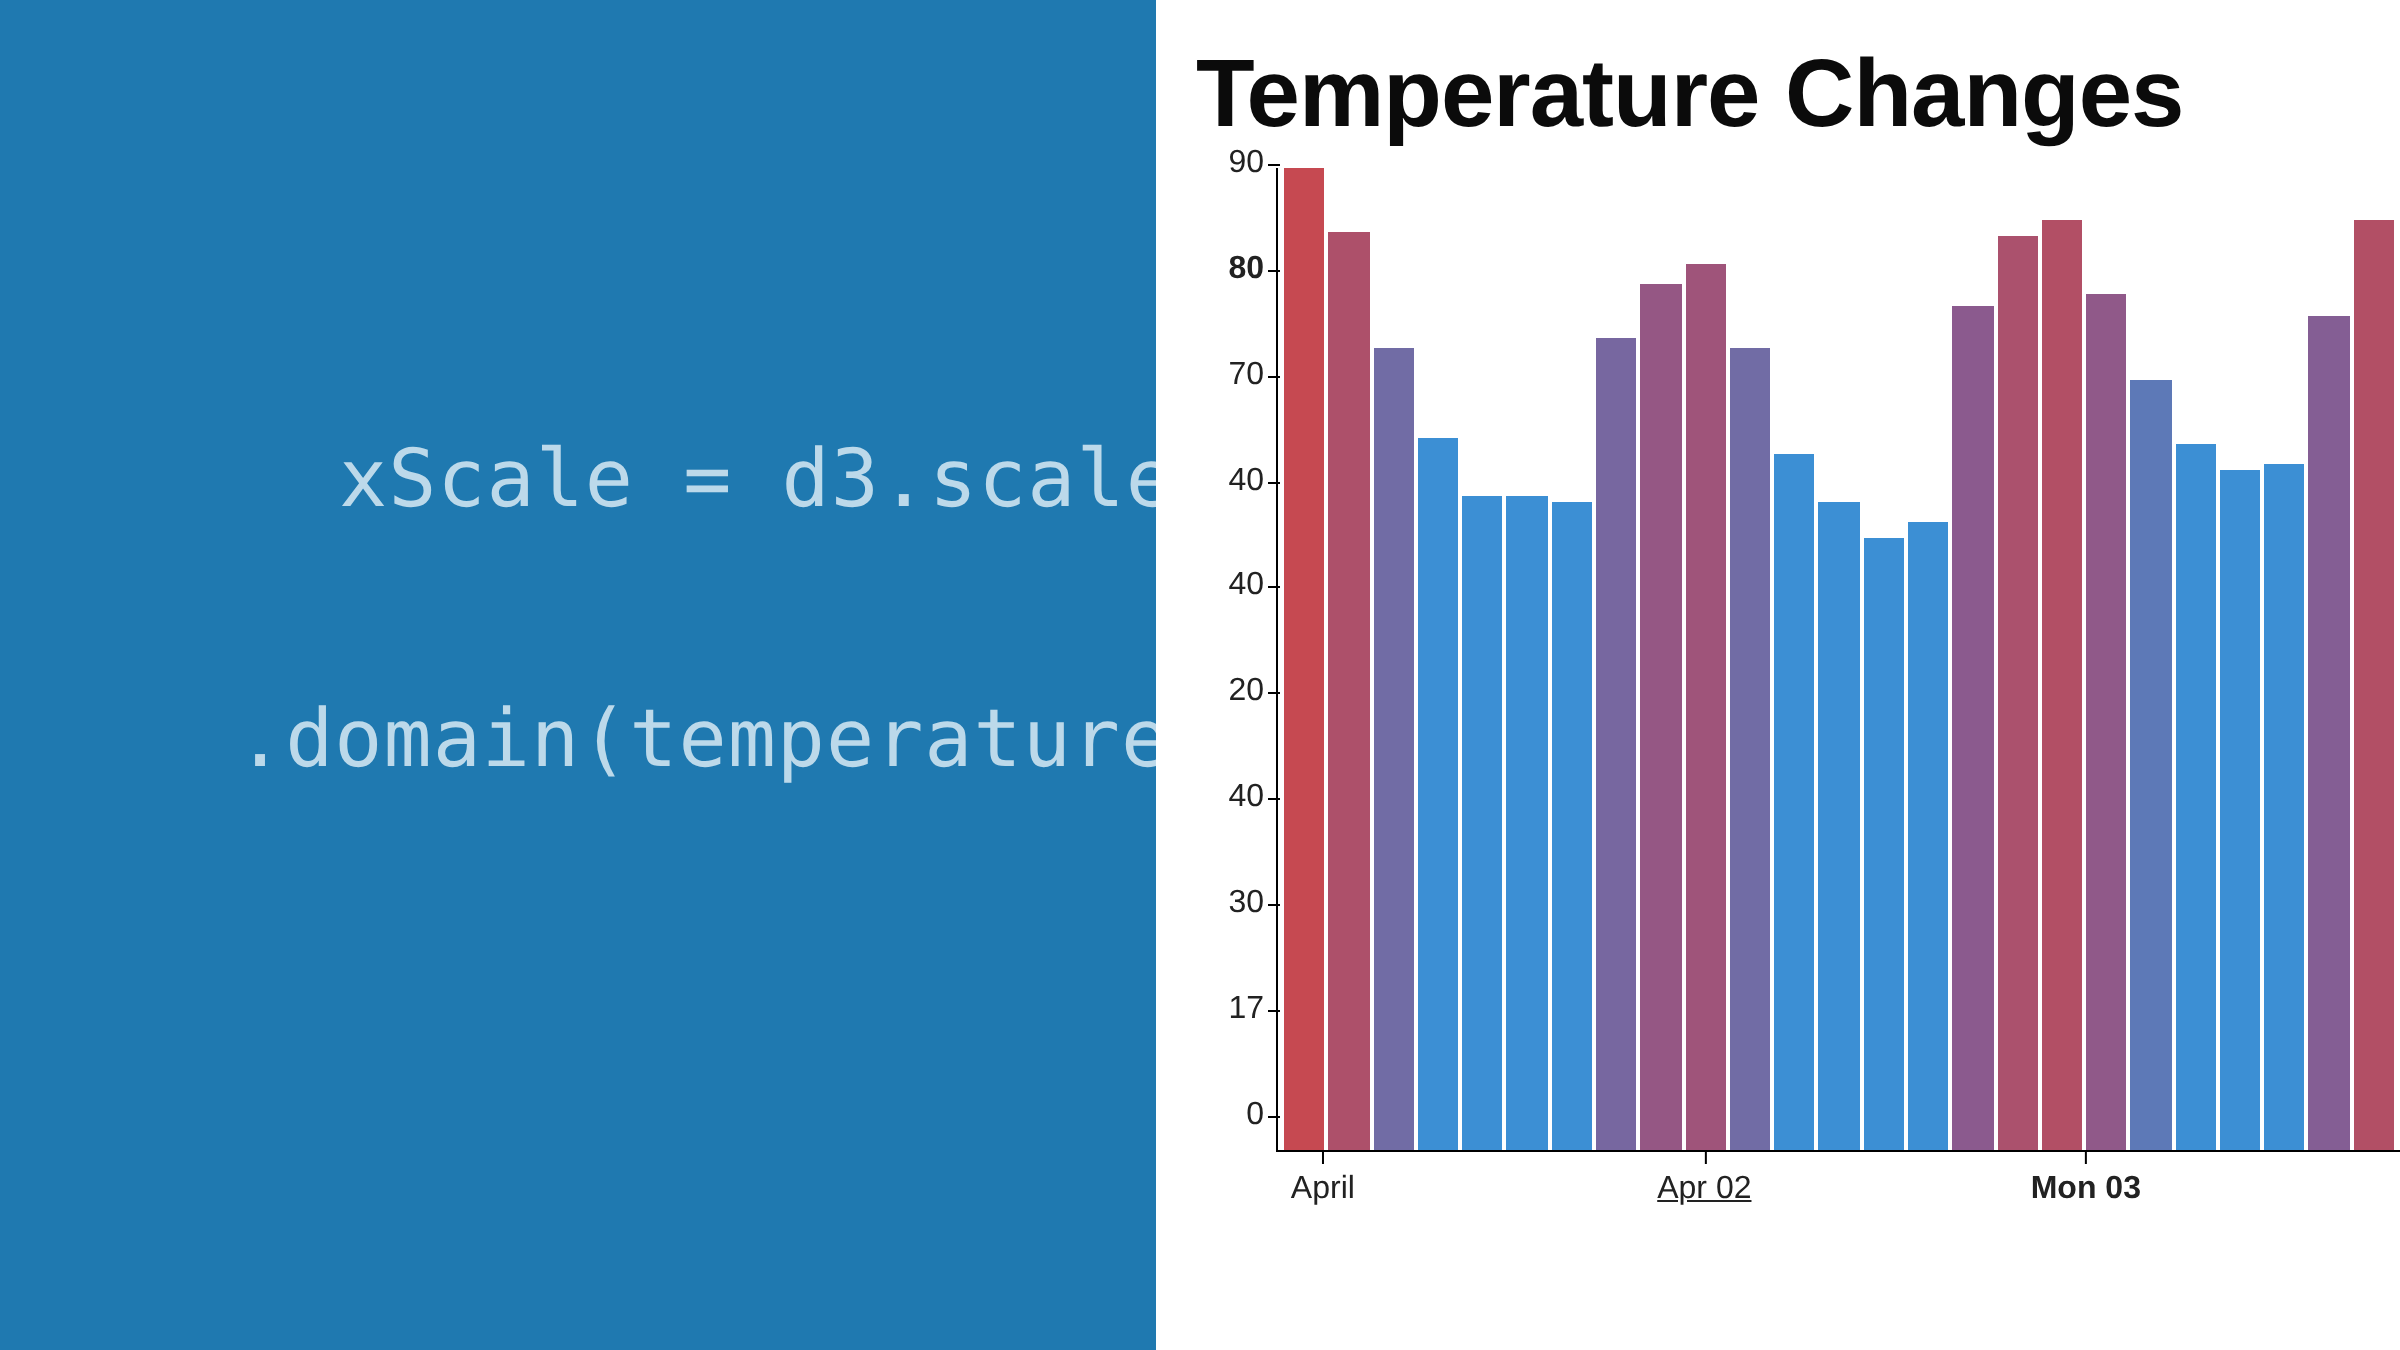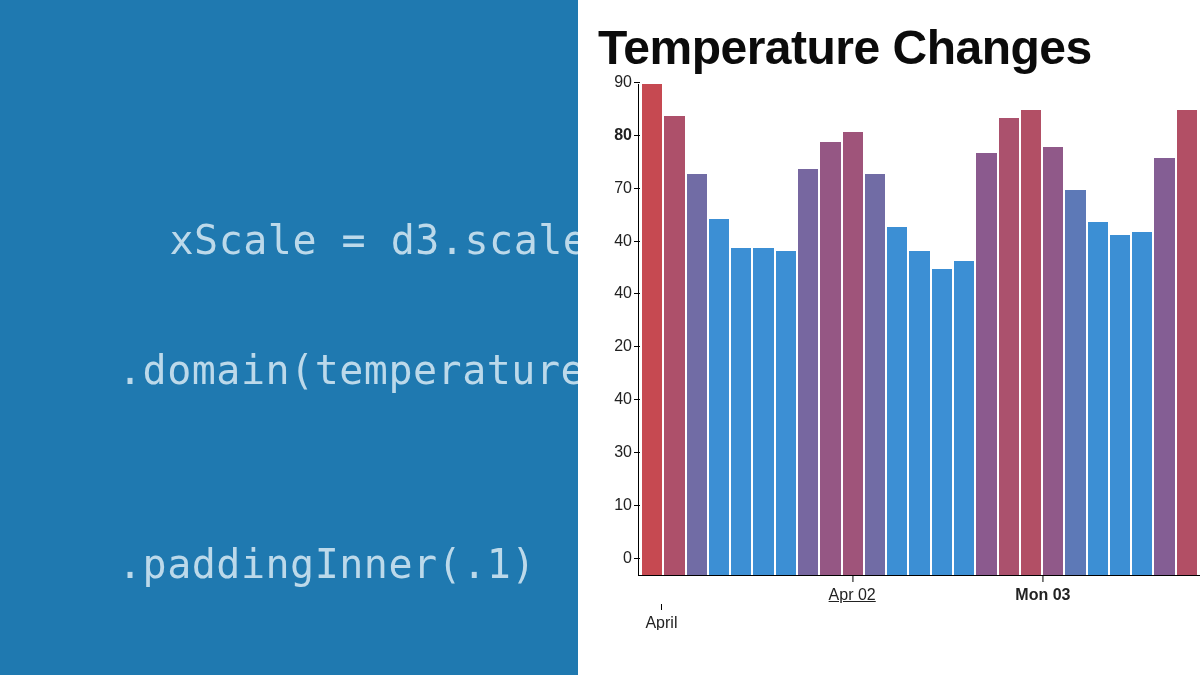--- a/index.html
+++ b/index.html
@@ -142,34 +142,33 @@
 </style>
 </head>
 <body>
 
 <div class="container">
 
   <div class="code-panel">
     <div class="block">
       <span>xScale = d3.scaleBand()</span>
       <span class="indent">.domain(temperatures)</span>
-      <span class="indent">.paddingInner(.1)</span>
       
       
     </div>
     
   </div>
 
   <div class="chart-panel">
     <h1 class="chart-title">Temperature Changes</h1>
 
     <div class="plot-wrap">
       <div class="y-axis" id="y-axis">
           <div class="y-tick" style="bottom: 0%;">0</div>
-          <div class="y-tick" style="bottom: 10.7527%;">10</div>
+          <div class="y-tick" style="bottom: 10.7527%;">17</div>
           <div class="y-tick" style="bottom: 21.5054%;">30</div>
           <div class="y-tick" style="bottom: 32.2581%;">40</div>
           <div class="y-tick" style="bottom: 43.0108%;">20</div>
           <div class="y-tick" style="bottom: 53.7634%;">40</div>
           <div class="y-tick" style="bottom: 64.5161%;">40</div>
           <div class="y-tick" style="bottom: 75.2688%; text-align: right;">70</div>
           <div class="y-tick" style="bottom: 86.0215%; font-weight: bold;">80</div>
           <div class="y-tick" style="bottom: 96.7742%; margin-top: 30px;">90</div>
         </div>
       <div class="axis-line-y"></div>
@@ -195,20 +194,20 @@
           <div class="bar" style="height: 87.0968%; background: rgb(144, 89, 137);"></div>
           <div class="bar" style="height: 78.4946%; background: rgb(93, 121, 183);"></div>
           <div class="bar" style="height: 72.043%; background: rgb(60, 143, 212);"></div>
           <div class="bar" style="height: 69.3548%; background: rgb(60, 143, 212);"></div>
           <div class="bar" style="height: 69.8925%; background: rgb(60, 143, 212);"></div>
           <div class="bar" style="height: 84.9462%; background: rgb(132, 94, 148);"></div>
           <div class="bar" style="height: 94.6237%; background: rgb(178, 79, 101);"></div>
         </div>
       <div class="axis-line-x"></div>
       <div class="x-axis" id="x-axis">
-          <div class="x-tick" style="left: 4%; margin-top: 28px;">April</div>
+          <div class="x-tick" style="left: 4%;">April</div>
           <div class="x-tick" style="left: 38%; text-decoration: underline;">Apr 02</div>
           <div class="x-tick" style="left: 72%; font-weight: bold;">Mon 03</div>
         </div>
     </div>
   </div>
 
 </div>
 
 </body></html>

